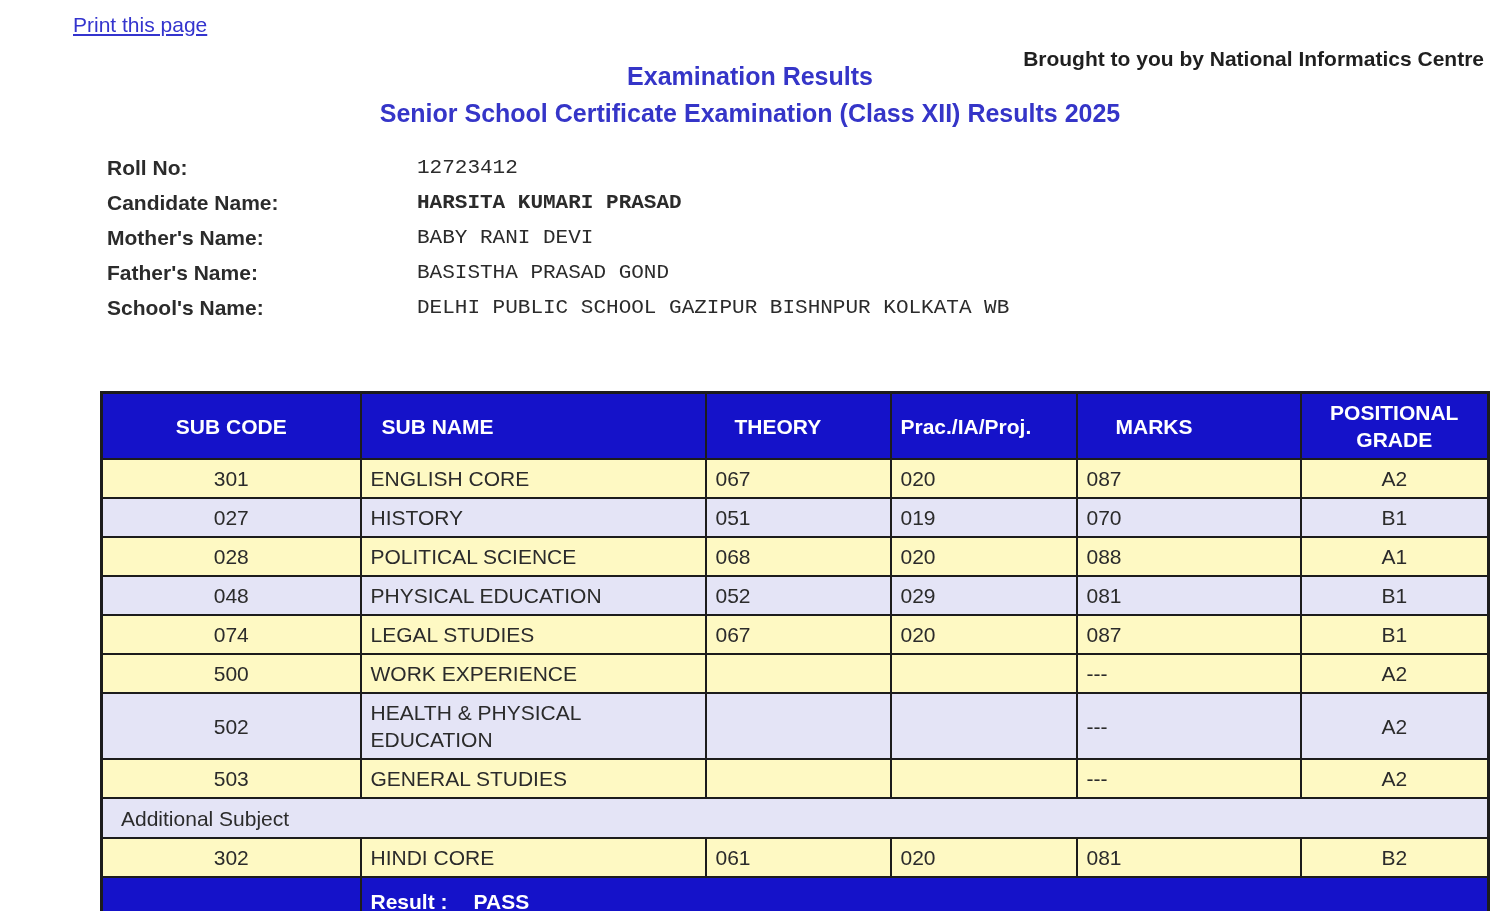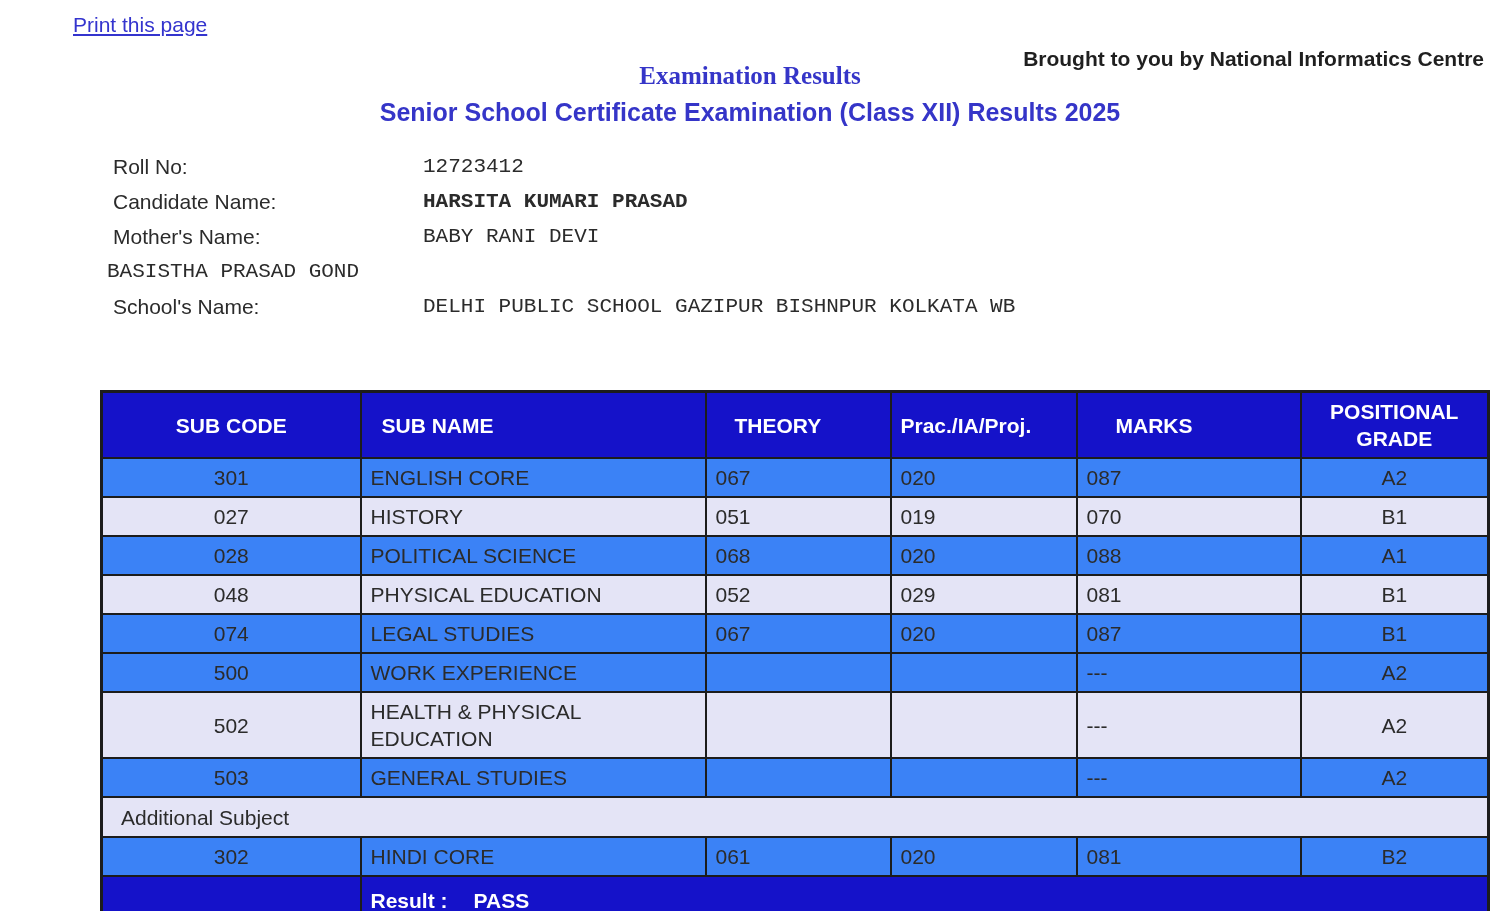--- a/index.html
+++ b/index.html
@@ -37,35 +37,34 @@
     font-size:21px;
     font-weight:bold;
     color:#1f1f1f;
     margin-top:44px;
   }
   h1.page-title, h2.page-subtitle{
     text-align:center;
     color:var(--title-blue);
     font-weight:bold;
   }
-  h1.page-title{font-size:25px;margin-top:14px;font-family:Liberation Serif, serif;}
+  h1.page-title{font-size:25px;margin-top:14px;}
   h2.page-subtitle{font-size:25px;margin-top:8px;}
   .info{
     margin:22px 0 0 107px;
     font-size:21px;
   }
   .info-row{
     display:flex;
     height:35px;
     align-items:center;
   }
   .info-label{
     width:310px;
-    font-weight:normal;
-    margin-left:6px;
+    font-weight:bold;
   }
   .info-value{font-weight:normal;font-family:Liberation Mono, monospace;}
   .info-value.bold{font-weight:bold;}
   table.results{
     border-collapse:collapse;
     margin:66px 0 0 100px;
     width:1343px;
     table-layout:fixed;
     font-size:21px;
   }
@@ -78,21 +77,21 @@
   table.results{border:3px solid var(--border);}
   th{
     background:var(--header-blue);
     color:#ffffff;
     font-weight:bold;
     height:64px;
     text-align:left;
     vertical-align:middle;
   }
   th.center, td.center{text-align:center;}
-  td{background:#3b82f6;vertical-align:middle;height:38px;}
+  td{background:#fef9c3;vertical-align:middle;height:38px;}
   tr.shaded td{background:var(--row-shaded);}
   td.wrap-narrow span{display:inline-block;max-width:235px;}
   tr.section-row td{
     background:var(--row-shaded);
     text-align:left;
     padding-left:18px;
     height:40px;
   }
   tr.result-row td{
     background:var(--header-blue);
@@ -123,20 +122,21 @@
       </div>
       <div class="info-row">
         <div class="info-label">Candidate Name:</div>
         <div class="info-value bold">HARSITA KUMARI PRASAD</div>
       </div>
       <div class="info-row">
         <div class="info-label">Mother's Name:</div>
         <div class="info-value">BABY RANI DEVI</div>
       </div>
       <div class="info-row">
+        <div class="info-label">Father's Name:</div>
         <div class="info-value">BASISTHA PRASAD GOND</div>
       </div>
       <div class="info-row">
         <div class="info-label">School's Name:</div>
         <div class="info-value">DELHI PUBLIC SCHOOL GAZIPUR BISHNPUR KOLKATA WB</div>
       </div>
     </div>
 
   <table class="results">
     <thead>

